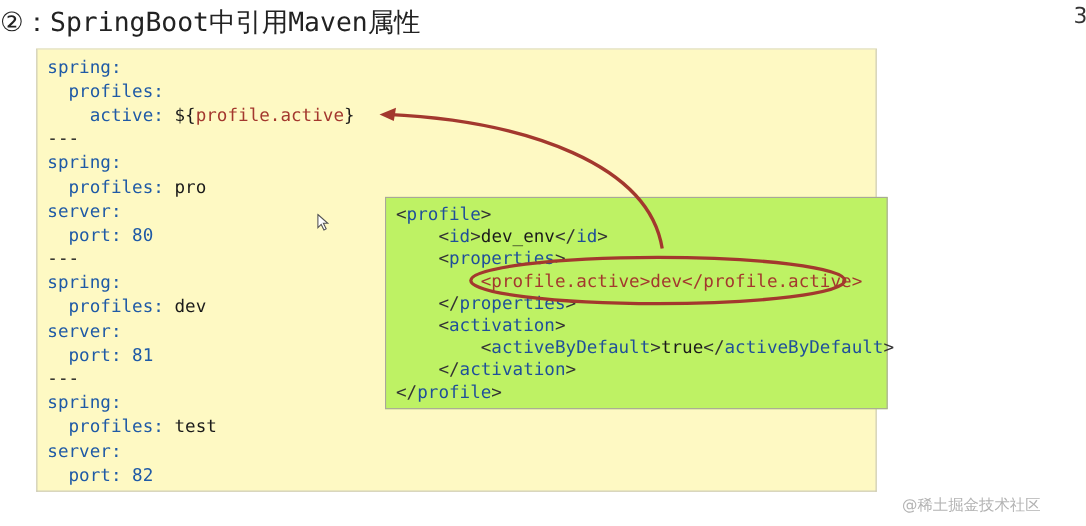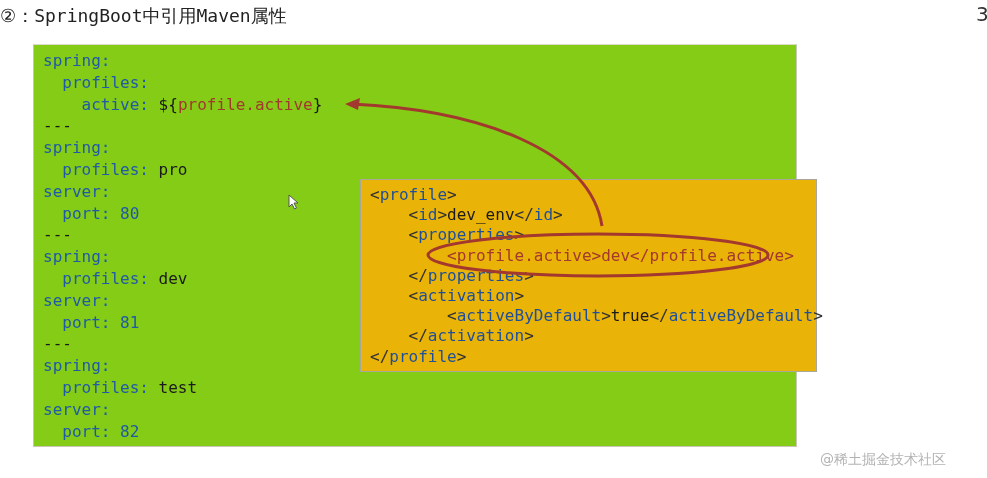--- a/index.html
+++ b/index.html
@@ -1,31 +1,31 @@
 <!DOCTYPE html>
 <html><head>
 <meta charset="utf-8">
 <style>
   html, body { margin: 0; padding: 0; background: #ffffff; }
   body { width: 987px; height: 478px; position: relative; overflow: hidden;
          font-family: "DejaVu Sans", sans-serif; }
-  .heading { position: absolute; left: 0; top: 4px; font-size: 18px; color: #222;
+  .heading { position: absolute; left: 0; top: 4px; font-size: 24px; color: #222;
              font-family: "DejaVu Sans Mono", monospace; letter-spacing: 0px; white-space: nowrap; }
   .heading .cjk { font-family: "DejaVu Sans", sans-serif; }
   .corner-glyph { position: absolute; left: 976px; top: 2px; font-size: 20px; color: #333; }
   .yaml-box { position: absolute; left: 33px; top: 44px; width: 764px; height: 403px;
-              background: #84cc16; border: 1px solid #c9c7b4; border-top-color: #dddcc8; box-sizing: border-box; }
+              background: #fef9c3; border: 1px solid #c9c7b4; border-top-color: #dddcc8; box-sizing: border-box; }
   .code { font-family: "DejaVu Sans Mono", monospace; font-size: 16px; white-space: pre; }
   .yaml-lines { position: absolute; left: 9px; top: 5px; line-height: 21.8px; }
   .k { color: #1f5aa6; }
   .v { color: #1a1a1a; }
   .num { color: #1f5aa6; margin-top: 40px; }
   .red { color: #a3382e; font-weight: normal; }
-  .xml-box { position: absolute; left: 360px; top: 179px; width: 457px; height: 193px;
-             border: 1px solid #a9a79a; box-sizing: border-box; background: #eab308; }
+  .xml-box { position: absolute; left: 350px; top: 179px; width: 457px; height: 193px;
+             border: 1px solid #a9a79a; box-sizing: border-box; background: #bef264; }
   .xml-lines { position: absolute; left: 9px; top: 5px; line-height: 20.2px; }
   .tag { color: #1f4f9a; }
   .br { color: #333; }
   .overlay { position: absolute; left: 0; top: 0; pointer-events: none; }
   .cursor { position: absolute; left: 288px; top: 194px; }
   .watermark { position: absolute; left: 820px; top: 451px; font-size: 14px; color: #b3b3b3;
                white-space: nowrap; }
 </style>
 </head>
 <body>

